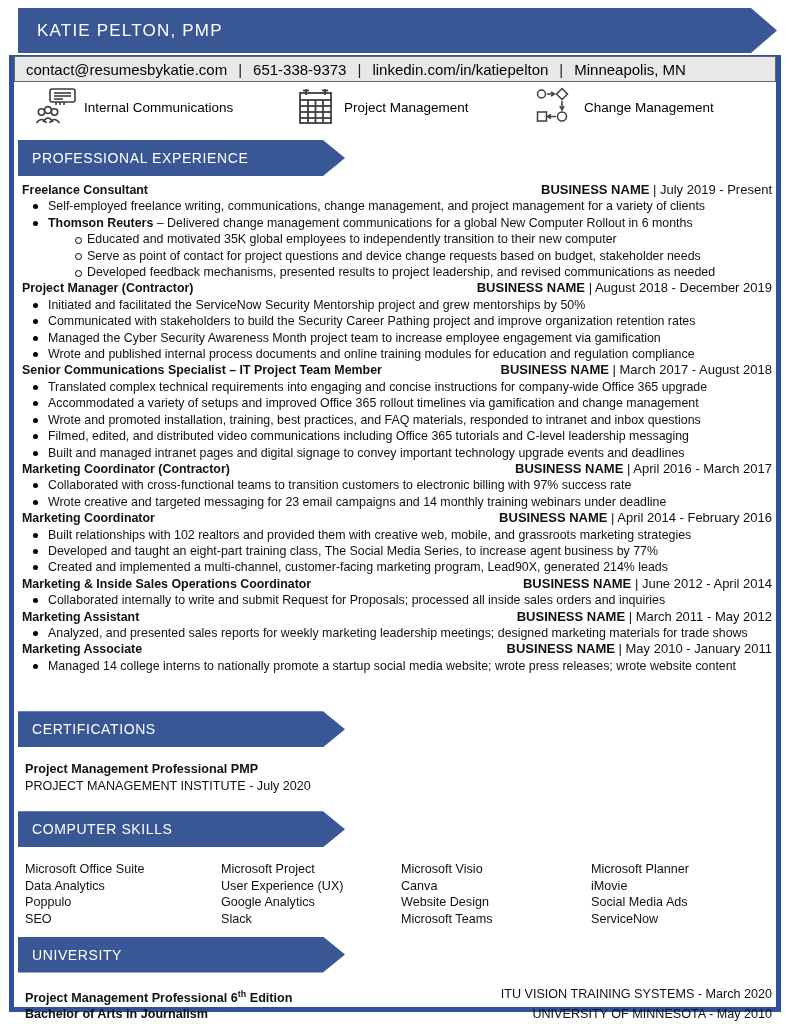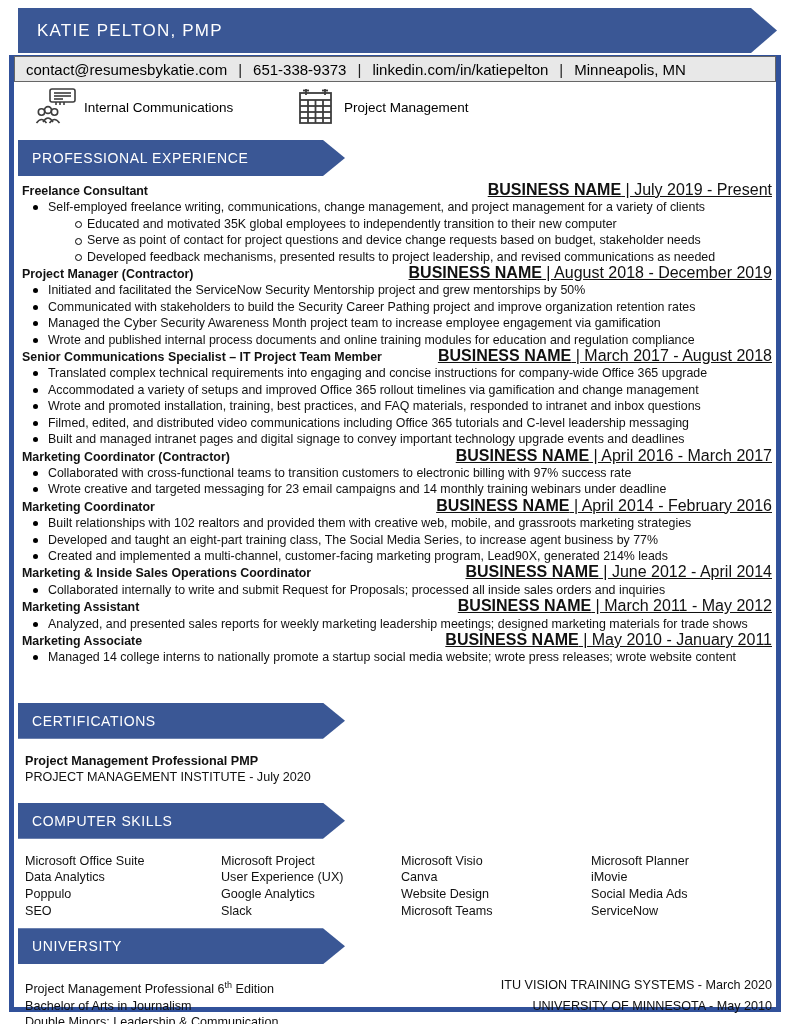--- a/index.html
+++ b/index.html
@@ -27,37 +27,37 @@
   .hl-label{font-size:13.5px;margin-left:7px;color:#000;}
   
   .content{position:absolute;top:140px;left:18px;right:18px;}
   .banner{height:36px;width:327px;background:#3a5795;display:flex;align-items:center;
           clip-path:polygon(0 0,calc(100% - 22px) 0,100% 50%,calc(100% - 22px) 100%,0 100%);}
   .banner span{color:#fff;font-size:14px;letter-spacing:.6px;padding-left:14px;}
   #experience{margin-top:6px;}
   .job-header{display:flex;justify-content:space-between;align-items:baseline;
               font-size:12.4px;line-height:16.4px;padding-left:4px;white-space:nowrap;gap:12px;}
   .job-title{font-weight:bold;}
-  .job-right{font-size:16px;text-decoration:underline;}
+  .job-right{font-size:13px;}
   .job-company{font-weight:bold;}
   .bullet-row{position:relative;padding-left:30px;font-size:12.4px;line-height:16.4px;white-space:nowrap;}
   .bullet-row .dot{position:absolute;left:15px;top:6px;width:5px;height:5px;border-radius:50%;background:#000;}
   .sub-row{position:relative;padding-left:69px;font-size:12.4px;line-height:16.4px;white-space:nowrap;}
   .sub-row .circ{position:absolute;left:57px;top:5.5px;width:5px;height:5px;border-radius:50%;
                  border:1px solid #000;background:#fff;}
   .banner-certs{margin-top:37px;}
   .cert-block{margin-top:14px;padding-left:7px;font-size:12.6px;line-height:16.5px;}
   .cert-name{font-weight:bold;}
   .banner-skills{margin-top:17px;}
   .skills-grid{margin-top:14px;padding-left:7px;display:grid;
                grid-template-columns:196px 180px 190px auto;font-size:12.6px;line-height:16.6px;}
   .banner-edu{margin-top:9px;}
   .edu-block{margin-top:13px;font-size:12.6px;line-height:16.5px;}
   .edu-row{display:flex;justify-content:space-between;padding-left:7px;}
-  .edu-degree{font-weight:normal;}
+  .edu-degree{font-weight:bold;}
   .edu-degree sup{font-size:9px;}
   .edu-note{padding-left:7px;}
 </style>
 </head>
 <body>
 
 <div class="page">
   <div class="frame"></div>
 
   <div class="ribbon">
@@ -107,32 +107,50 @@
           <line x1="13" y1="13" x2="13" y2="36"></line>
             <line x1="20.5" y1="13" x2="20.5" y2="36"></line>
             <line x1="28" y1="13" x2="28" y2="36"></line>
           <line x1="5" y1="19" x2="36" y2="19"></line>
             <line x1="5" y1="25" x2="36" y2="25"></line>
             <line x1="5" y1="31" x2="36" y2="31"></line>
         </svg>
       </span>
       <span class="hl-label">Project Management</span>
     </div>
+    <div class="highlight">
+      <span class="hl-icon">
+        <svg width="40" height="40" viewBox="0 0 40 40" fill="none" stroke="#3d3d3d" stroke-width="1.5">
+          <circle cx="6.5" cy="7" r="4"></circle>
+          <line x1="12" y1="7" x2="18" y2="7"></line>
+            <path d="M16 4.8 L19.5 7 L16 9.2" fill="none"></path>
+          <path d="M27 1.5 L32.5 7 L27 12.5 L21.5 7 Z"></path>
+          <line x1="27" y1="14" x2="27" y2="21"></line>
+            <path d="M24.8 19 L27 23 L29.2 19" fill="none"></path>
+          <circle cx="27" cy="29.5" r="4.5"></circle>
+          <line x1="21" y1="29.5" x2="14" y2="29.5"></line>
+            <path d="M16 27.3 L12.5 29.5 L16 31.7" fill="none"></path>
+          <rect x="2.5" y="25" width="9" height="9"></rect>
+        </svg>
+      </span>
+      <span class="hl-label">Change Management</span>
+    </div>
   </div>
 
   <div class="content">
     <div class="banner">
       <span>PROFESSIONAL EXPERIENCE</span>
     </div>
     <div id="experience">
         <div class="job-header">
           <span class="job-title">Freelance Consultant</span>
           <span class="job-right"><span class="job-company">BUSINESS NAME</span><span> | July 2019 - Present</span></span>
         </div>
         <div class="bullet-row"><span class="dot"></span>Self-employed freelance writing, communications, change management, and project management for a variety of clients</div>
+        <div class="bullet-row"><span class="dot"></span><b>Thomson Reuters</b> – Delivered change management communications for a global New Computer Rollout in 6 months</div>
         <div class="sub-row"><span class="circ"></span>Educated and motivated 35K global employees to independently transition to their new computer</div>
         <div class="sub-row"><span class="circ"></span>Serve as point of contact for project questions and device change requests based on budget, stakeholder needs</div>
         <div class="sub-row"><span class="circ"></span>Developed feedback mechanisms, presented results to project leadership, and revised communications as needed</div>
         <div class="job-header">
           <span class="job-title">Project Manager (Contractor)</span>
           <span class="job-right"><span class="job-company">BUSINESS NAME</span><span> | August 2018 - December 2019</span></span>
         </div>
         <div class="bullet-row"><span class="dot"></span>Initiated and facilitated the ServiceNow Security Mentorship project and grew mentorships by 50%</div>
         <div class="bullet-row"><span class="dot"></span>Communicated with stakeholders to build the Security Career Pathing project and improve organization retention rates</div>
         <div class="bullet-row"><span class="dot"></span>Managed the Cyber Security Awareness Month project team to increase employee engagement via gamification</div>

